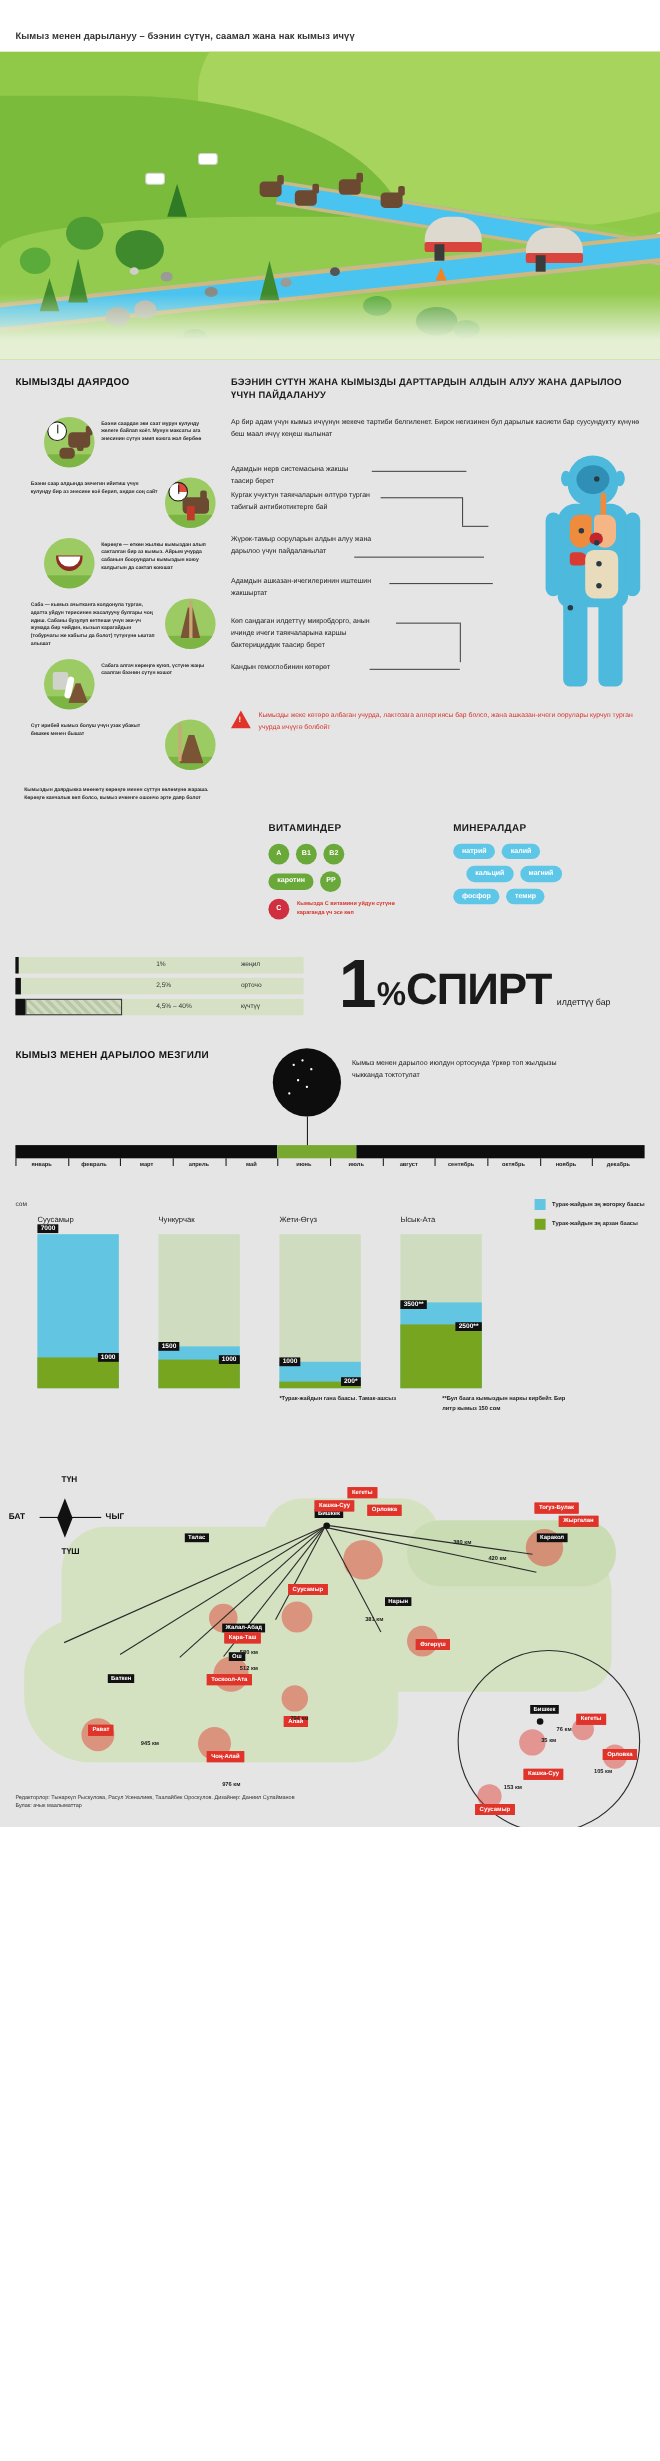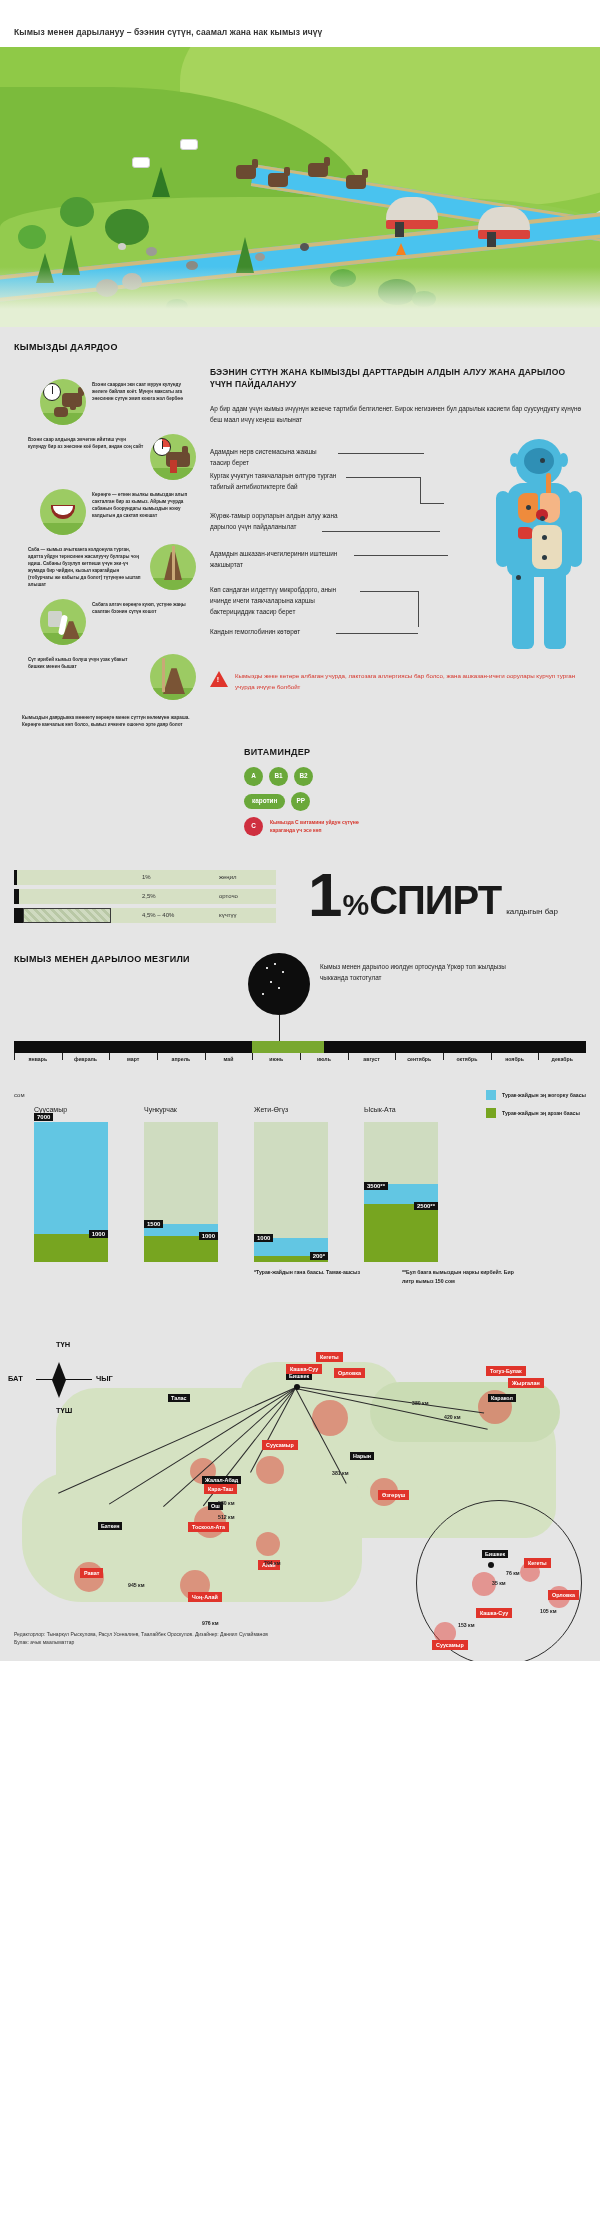--- a/index.html
+++ b/index.html
@@ -75,21 +75,21 @@
   
   .body-bg { background:#e5e5e5; }
   .sec-title {
     font-size: 9px; font-weight: 800; letter-spacing:.3px; color:#111;
     line-height:1.35; text-transform:uppercase;
   }
 
   
   .cols { display:flex; gap:14px; padding: 14px 14px 0 14px; }
   .col-left { width: 182px; }
-  .col-right { flex:1;margin-top:25px; }
+  .col-right { flex:1; }
 
   .steps { margin-top:26px; position:relative; }
   .step { display:flex; align-items:flex-start; gap:6px; margin-bottom:9px; position:relative; }
   .step.flip { flex-direction: row-reverse; }
   .bubble {
     width:46px;height:46px;border-radius:50%;background:#9ccb63; flex:0 0 46px;
     position:relative; overflow:hidden;
   }
   .bubble .grass { position:absolute;bottom:0;left:0;width:46px;height:12px;background:#7cb544;}
   .step-text { font-size:4.6px; line-height:1.5; font-weight:700; color:#2b2b2b; padding-top:3px; }
@@ -432,20 +432,35 @@
       <div class="pill-row">
         <span class="pill">каротин</span>
         <span class="pill circ">PP</span>
       </div>
       <div class="c-row" style="margin-top:4px">
         <span class="pill circ red">C</span>
         <span class="c-note" style="width:104px">Кымызда С витамини уйдун сүтүнө караганда үч эсе көп</span>
       </div>
     </div>
 
+    <div class="vm-col">
+      <h3>МИНЕРАЛДАР</h3>
+      <div class="pill-row">
+        <span class="pill blue">натрий</span>
+        <span class="pill blue">калий</span>
+      </div>
+      <div class="pill-row" style="padding-left:12px">
+        <span class="pill blue">кальций</span>
+        <span class="pill blue">магний</span>
+      </div>
+      <div class="pill-row">
+        <span class="pill blue">фосфор</span>
+        <span class="pill blue">темир</span>
+      </div>
+    </div>
   </div>
 
   <div class="alc">
     <div class="alc-wrap">
       <div class="alc-bars">
         <div class="alc-row">
           <div class="alc-fill" style="width:3px"></div>
           <span class="alc-val">1%</span>
           <span class="alc-lbl">жеңил</span>
         </div>
@@ -458,21 +473,21 @@
           <div class="alc-fill" style="width:9px"></div>
           <div class="alc-fill hatch" style="width:88px"></div>
           <span class="alc-val">4,5% – 40%</span>
           <span class="alc-lbl">күчтүү</span>
         </div>
       </div>
       <div class="alc-big">
         <span class="n">1</span>
         <span class="pc">%</span>
         <span class="w">СПИРТ</span>
-        <span class="small">калдыгын бар</span>
+        <span class="small">илдеттүү бар</span>
       </div>
     </div>
   </div>
 
   <div class="cal">
     <div class="sec-title">КЫМЫЗ МЕНЕН ДАРЫЛОО МЕЗГИЛИ</div>
 
     <div class="cal-note">
       <div class="moon">
         <span class="st" style="left:18px;top:14px"></span>

